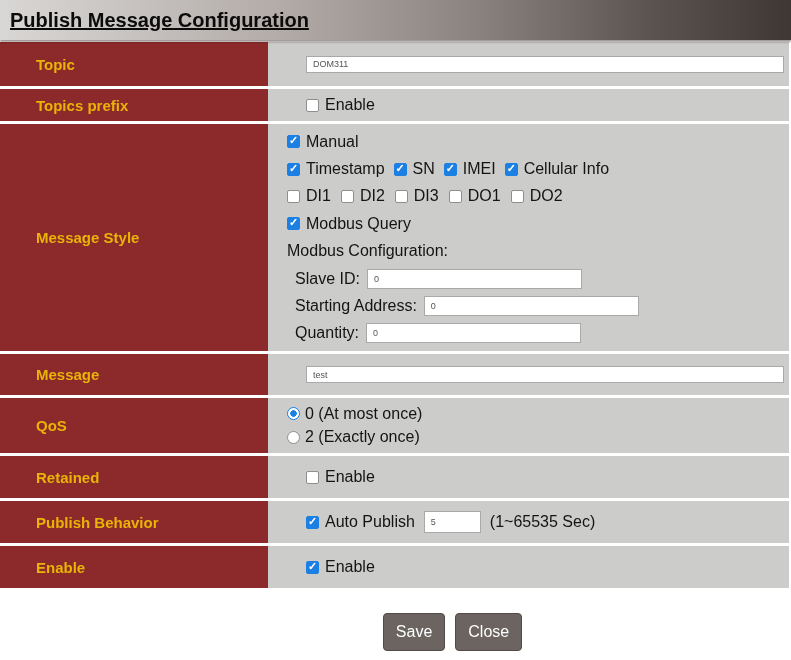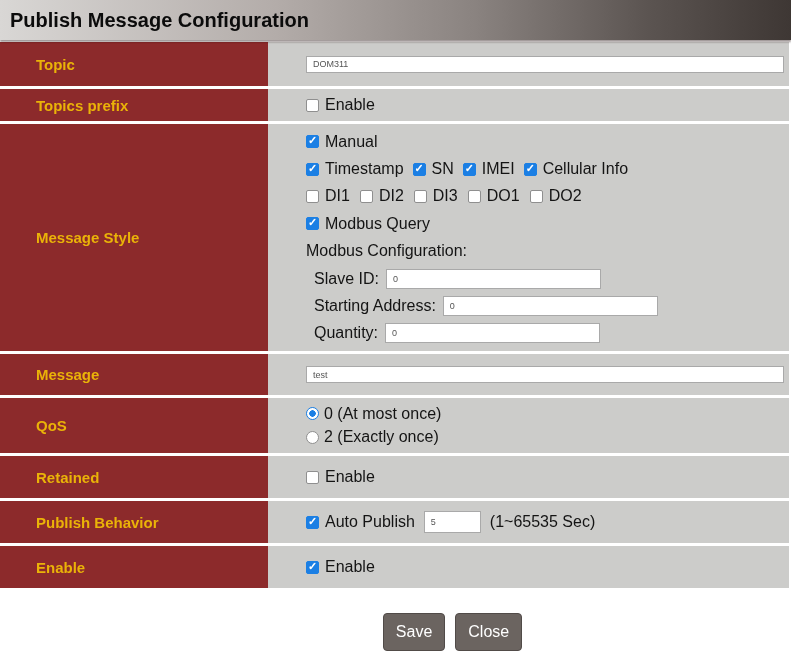--- a/index.html
+++ b/index.html
@@ -14,21 +14,21 @@
   
   .titlebar {
     height:40px;
     background:linear-gradient(90deg,#D9D7D5 0%,#B3ACA9 35%,#8A8380 60%,#5B5451 82%,#3E3734 100%);
     display:flex; align-items:center;
     padding-left:10px;
     box-shadow:0 2px 2px rgba(40,20,20,0.45);
     position:relative; z-index:2;
   }
   .titlebar h1 {
-    font-size:20px; font-weight:bold; color:#0b0b0b; letter-spacing:0;
+    font-size:20px; font-weight:bold; color:#0b0b0b; letter-spacing:0;text-decoration:underline;
   }
 
   
   .rows { margin-top:2px; }
   .row { display:flex; margin-top:3px; margin-right:2px; }
   .row:first-child { margin-top:0; }
   .cell-label {
     width:268px; flex:0 0 268px;
     background:#8C2A2B;
     color:#eab308; font-weight:bold; font-size:15px;
@@ -37,21 +37,21 @@
   }
   .cell-content {
     flex:1;
     background:#CCCCCA;
     color:#141414; font-size:16px;
     display:flex; align-items:center;
     padding-left:38px; padding-right:4px;
   }
   .cell-content.column {
     flex-direction:column; align-items:stretch; justify-content:center;
-    padding-top:4px; padding-bottom:4px;
+    padding-top:4px; padding-bottom:4px;padding-left:19px;
   }
   .h44{height:44px}.h43{height:32px}.h227{height:227px}.h41{height:41px}
   .h55{height:55px}.h42{height:42px}
 
   .line { display:flex; align-items:center; height:28px; }
   .line.sm { height:25px; }
 
   
   .cb {
     width:13px; height:13px; flex:0 0 13px;

